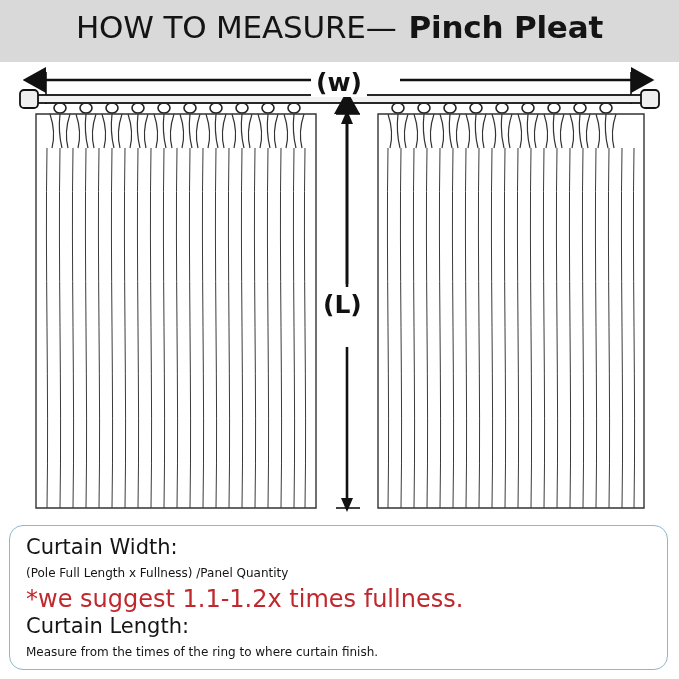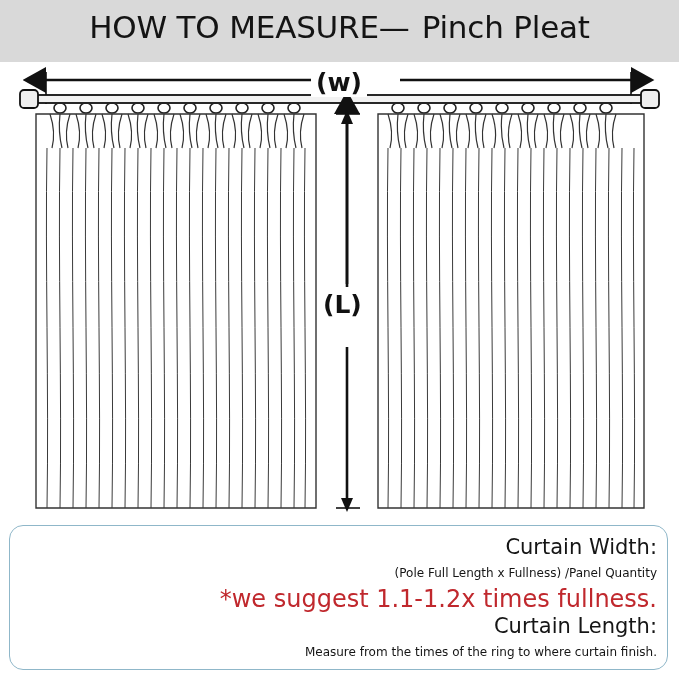--- a/index.html
+++ b/index.html
@@ -36,21 +36,21 @@
     top: 9px;
     width: 679px;
     text-align: center;
     font-size: 31px;
     font-weight: 400;
     letter-spacing: -0.2px;
     color: #141414;
     white-space: nowrap;
   }
   .title-text .bold-part {
-    font-weight: 400;
+    font-weight: 700;
     margin-left: 12px;
   }
 
   
   .diagram {
     position: absolute;
     left: 0;
     top: 62px;
     width: 679px;
     height: 465px;
@@ -85,21 +85,20 @@
   .info-box {
     position: absolute;
     left: 9px;
     top: 525px;
     width: 659px;
     height: 145px;
     border: 1.4px solid #8fb7c9;
     border-radius: 14px;
     background: #ffffff;
     box-sizing: border-box;
-    text-align: right;
   }
   .info-inner {
     position: absolute;
     left: 16px;
     top: 8px;
     right: 10px;
   }
   .line {
     font-family: "DejaVu Sans", sans-serif;
     color: #151515;

